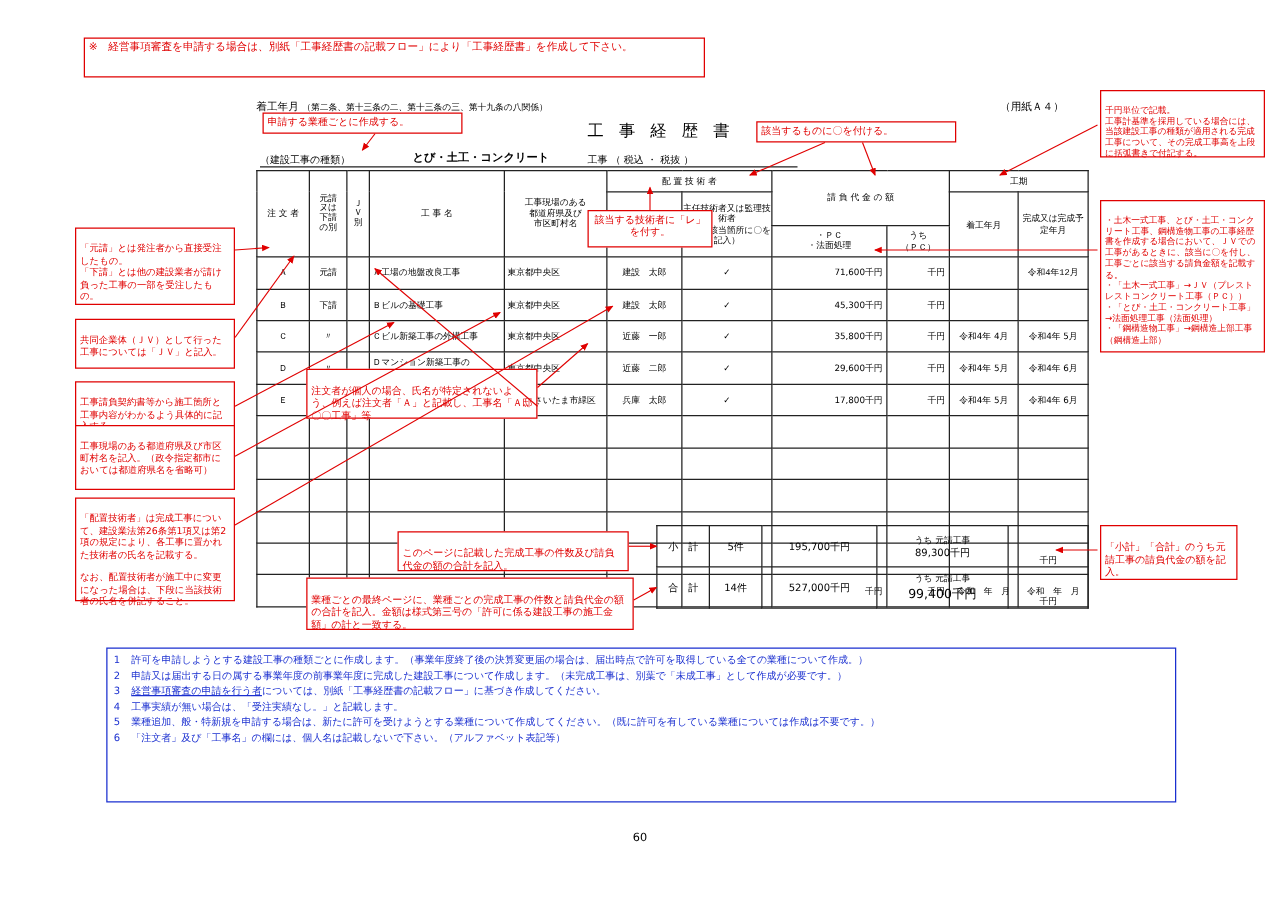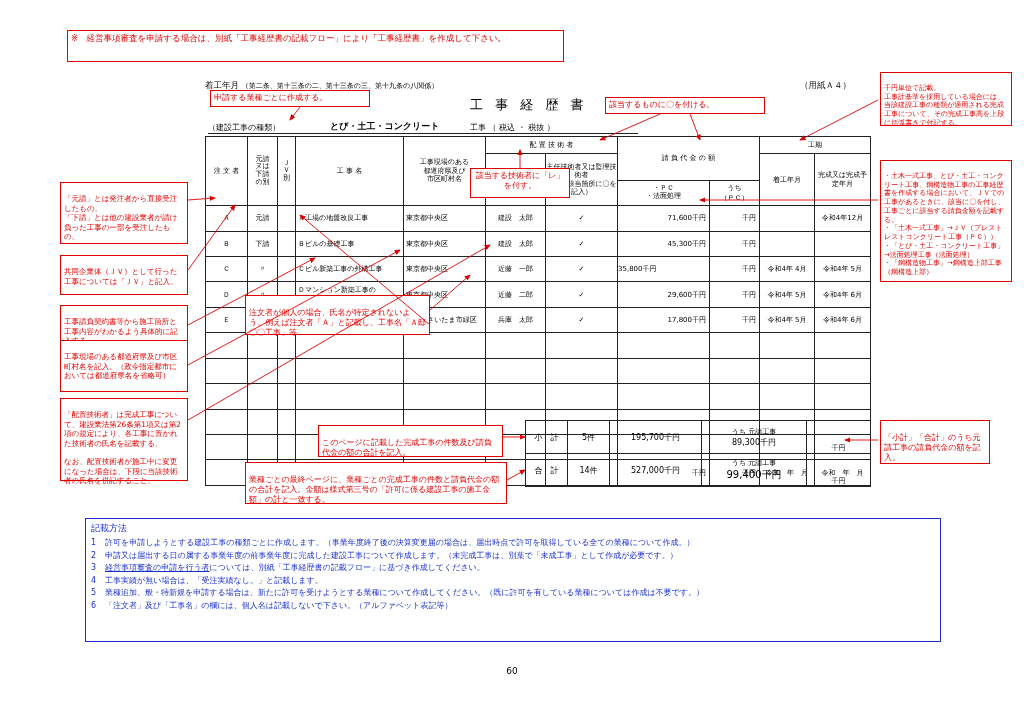--- a/index.html
+++ b/index.html
@@ -99,21 +99,21 @@
           <td style="font-size: 7px; text-align: center; white-space: pre-line;">Ａ</td>
           <td style="font-size: 7px; text-align: center; white-space: pre-line;">元請</td>
           <td style="font-size: 7px; text-align: center; white-space: pre-line;"></td>
           <td style="font-size: 7px; text-align: left; white-space: pre-line; padding-left: 2px;">Ａ工場の地盤改良工事</td>
           <td style="font-size: 7px; text-align: left; white-space: pre-line; padding-left: 2px;">東京都中央区</td>
           <td style="font-size: 7px; text-align: center; white-space: pre-line;">建設　太郎</td>
           <td style="font-size: 7px; text-align: center; white-space: pre-line;">✓</td>
           <td style="font-size: 7px; text-align: right; white-space: pre-line; padding-right: 3px;">71,600千円</td>
           <td style="font-size: 7px; text-align: right; white-space: pre-line; padding-right: 3px;">千円</td>
           <td style="font-size: 7px; text-align: center; white-space: pre-line;"></td>
-          <td style="font-size: 7px; white-space: pre-line;">令和4年12月</td>
+          <td style="font-size: 7px; white-space: pre-line; font-family: Liberation Mono, monospace;">令和4年12月</td>
         </tr>
         <tr style="height: 21px;">
           <td style="font-size: 7px; text-align: center; white-space: pre-line;">Ｂ</td>
           <td style="font-size: 7px; text-align: center; white-space: pre-line;">下請</td>
           <td style="font-size: 7px; text-align: center; white-space: pre-line;"></td>
           <td style="font-size: 7px; text-align: left; white-space: pre-line; padding-left: 2px;">Ｂビルの基礎工事</td>
           <td style="font-size: 7px; text-align: left; white-space: pre-line; padding-left: 2px;">東京都中央区</td>
           <td style="font-size: 7px; text-align: center; white-space: pre-line;">建設　太郎</td>
           <td style="font-size: 7px; text-align: center; white-space: pre-line;">✓</td>
           <td style="font-size: 7px; text-align: right; white-space: pre-line; padding-right: 3px;">45,300千円</td>
@@ -122,21 +122,21 @@
           <td style="font-size: 7px; text-align: center; white-space: pre-line;"></td>
         </tr>
         <tr style="height: 21px;">
           <td style="font-size: 7px; text-align: center; white-space: pre-line;">Ｃ</td>
           <td style="font-size: 7px; text-align: center; white-space: pre-line;">〃</td>
           <td style="font-size: 7px; text-align: center; white-space: pre-line;"></td>
           <td style="font-size: 7px; text-align: left; white-space: pre-line; padding-left: 2px;">Ｃビル新築工事の外構工事</td>
           <td style="font-size: 7px; text-align: left; white-space: pre-line; padding-left: 2px;">東京都中央区</td>
           <td style="font-size: 7px; text-align: center; white-space: pre-line;">近藤　一郎</td>
           <td style="font-size: 7px; text-align: center; white-space: pre-line;">✓</td>
-          <td style="font-size: 7px; text-align: left; white-space: pre-line; padding-right: 15px; margin-top: 17px;">35,800千円</td>
+          <td style="font-size: 7px; text-align: right; white-space: pre-line; padding-right: 3px; margin-top: 17px;">35,800千円</td>
           <td style="font-size: 7px; text-align: right; white-space: pre-line; padding-right: 3px;">千円</td>
           <td style="font-size: 7px; text-align: center; white-space: pre-line;">令和4年  4月</td>
           <td style="font-size: 7px; text-align: center; white-space: pre-line;">令和4年  5月</td>
         </tr>
         <tr style="height: 21px;">
           <td style="font-size: 7px; text-align: center; white-space: pre-line;">Ｄ</td>
           <td style="font-size: 7px; text-align: center; white-space: pre-line;">〃</td>
           <td style="font-size: 7px; text-align: center; white-space: pre-line;"></td>
           <td style="font-size: 7px; text-align: left; white-space: pre-line; padding-left: 2px;">Ｄマンション新築工事の
 内の法面等工事</td>
@@ -360,21 +360,20 @@
     <path d="M430,325 L300,215"></path>
     <path d="M503,437 L525,437"></path>
     <path d="M507,480 L525,470"></path>
     <path d="M878,100 L800,140"></path>
     <path d="M878,200 L700,200"></path>
     <path d="M878,440 L845,440"></path>
   </g>
 </svg>
 
 <div class="abs bluebox" style="left:85px;top:518px;width:856px;height:124px;">
-  <div style="font-size:9px;margin-bottom:2px;">記載方法</div>
   <div id="instructions-list" style="font-size:8px;">
       <div style="display: flex; margin-bottom: 1px;">
         <span style="width: 14px; flex: 0 0 14px;">1</span>
         <span style="flex: 1 1 0%;">許可を申請しようとする建設工事の種類ごとに作成します。（事業年度終了後の決算変更届の場合は、届出時点で許可を取得している全ての業種について作成。）</span>
       </div>
       <div style="display: flex; margin-bottom: 1px;">
         <span style="width: 14px; flex: 0 0 14px;">2</span>
         <span style="flex: 1 1 0%;">申請又は届出する日の属する事業年度の前事業年度に完成した建設工事について作成します。（未完成工事は、別葉で「未成工事」として作成が必要です。）</span>
       </div>
       <div style="display: flex; margin-bottom: 1px;">

